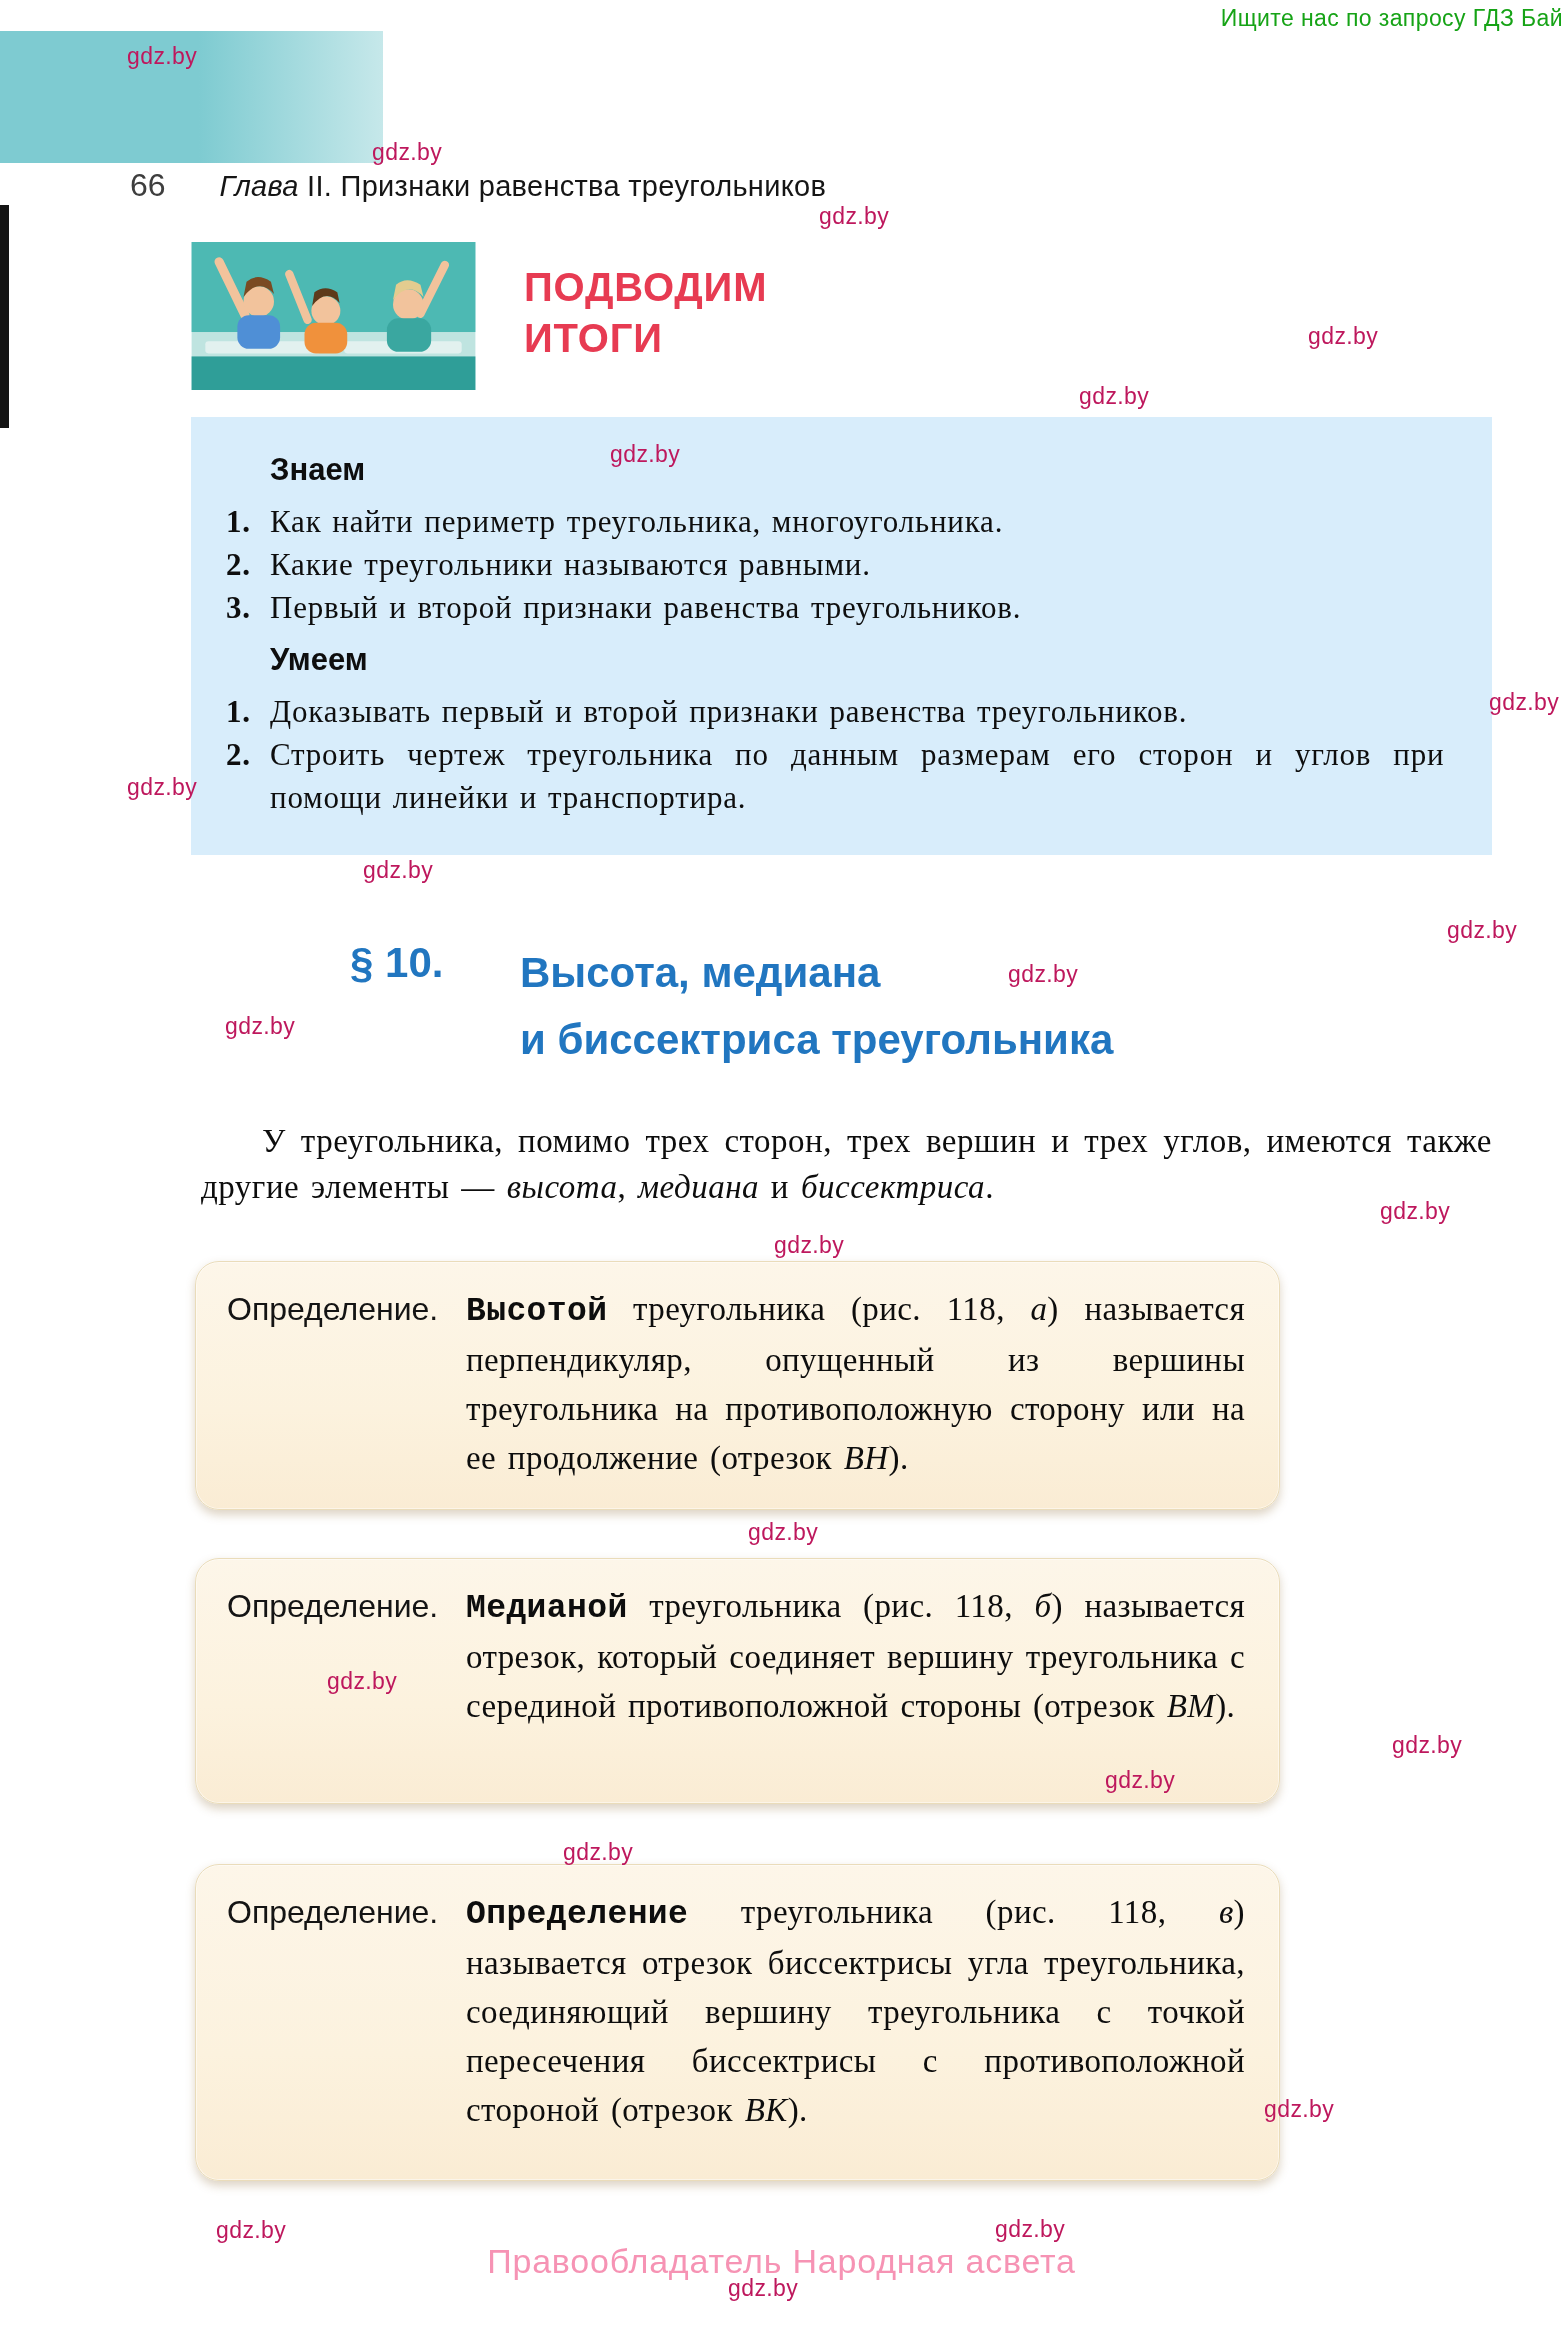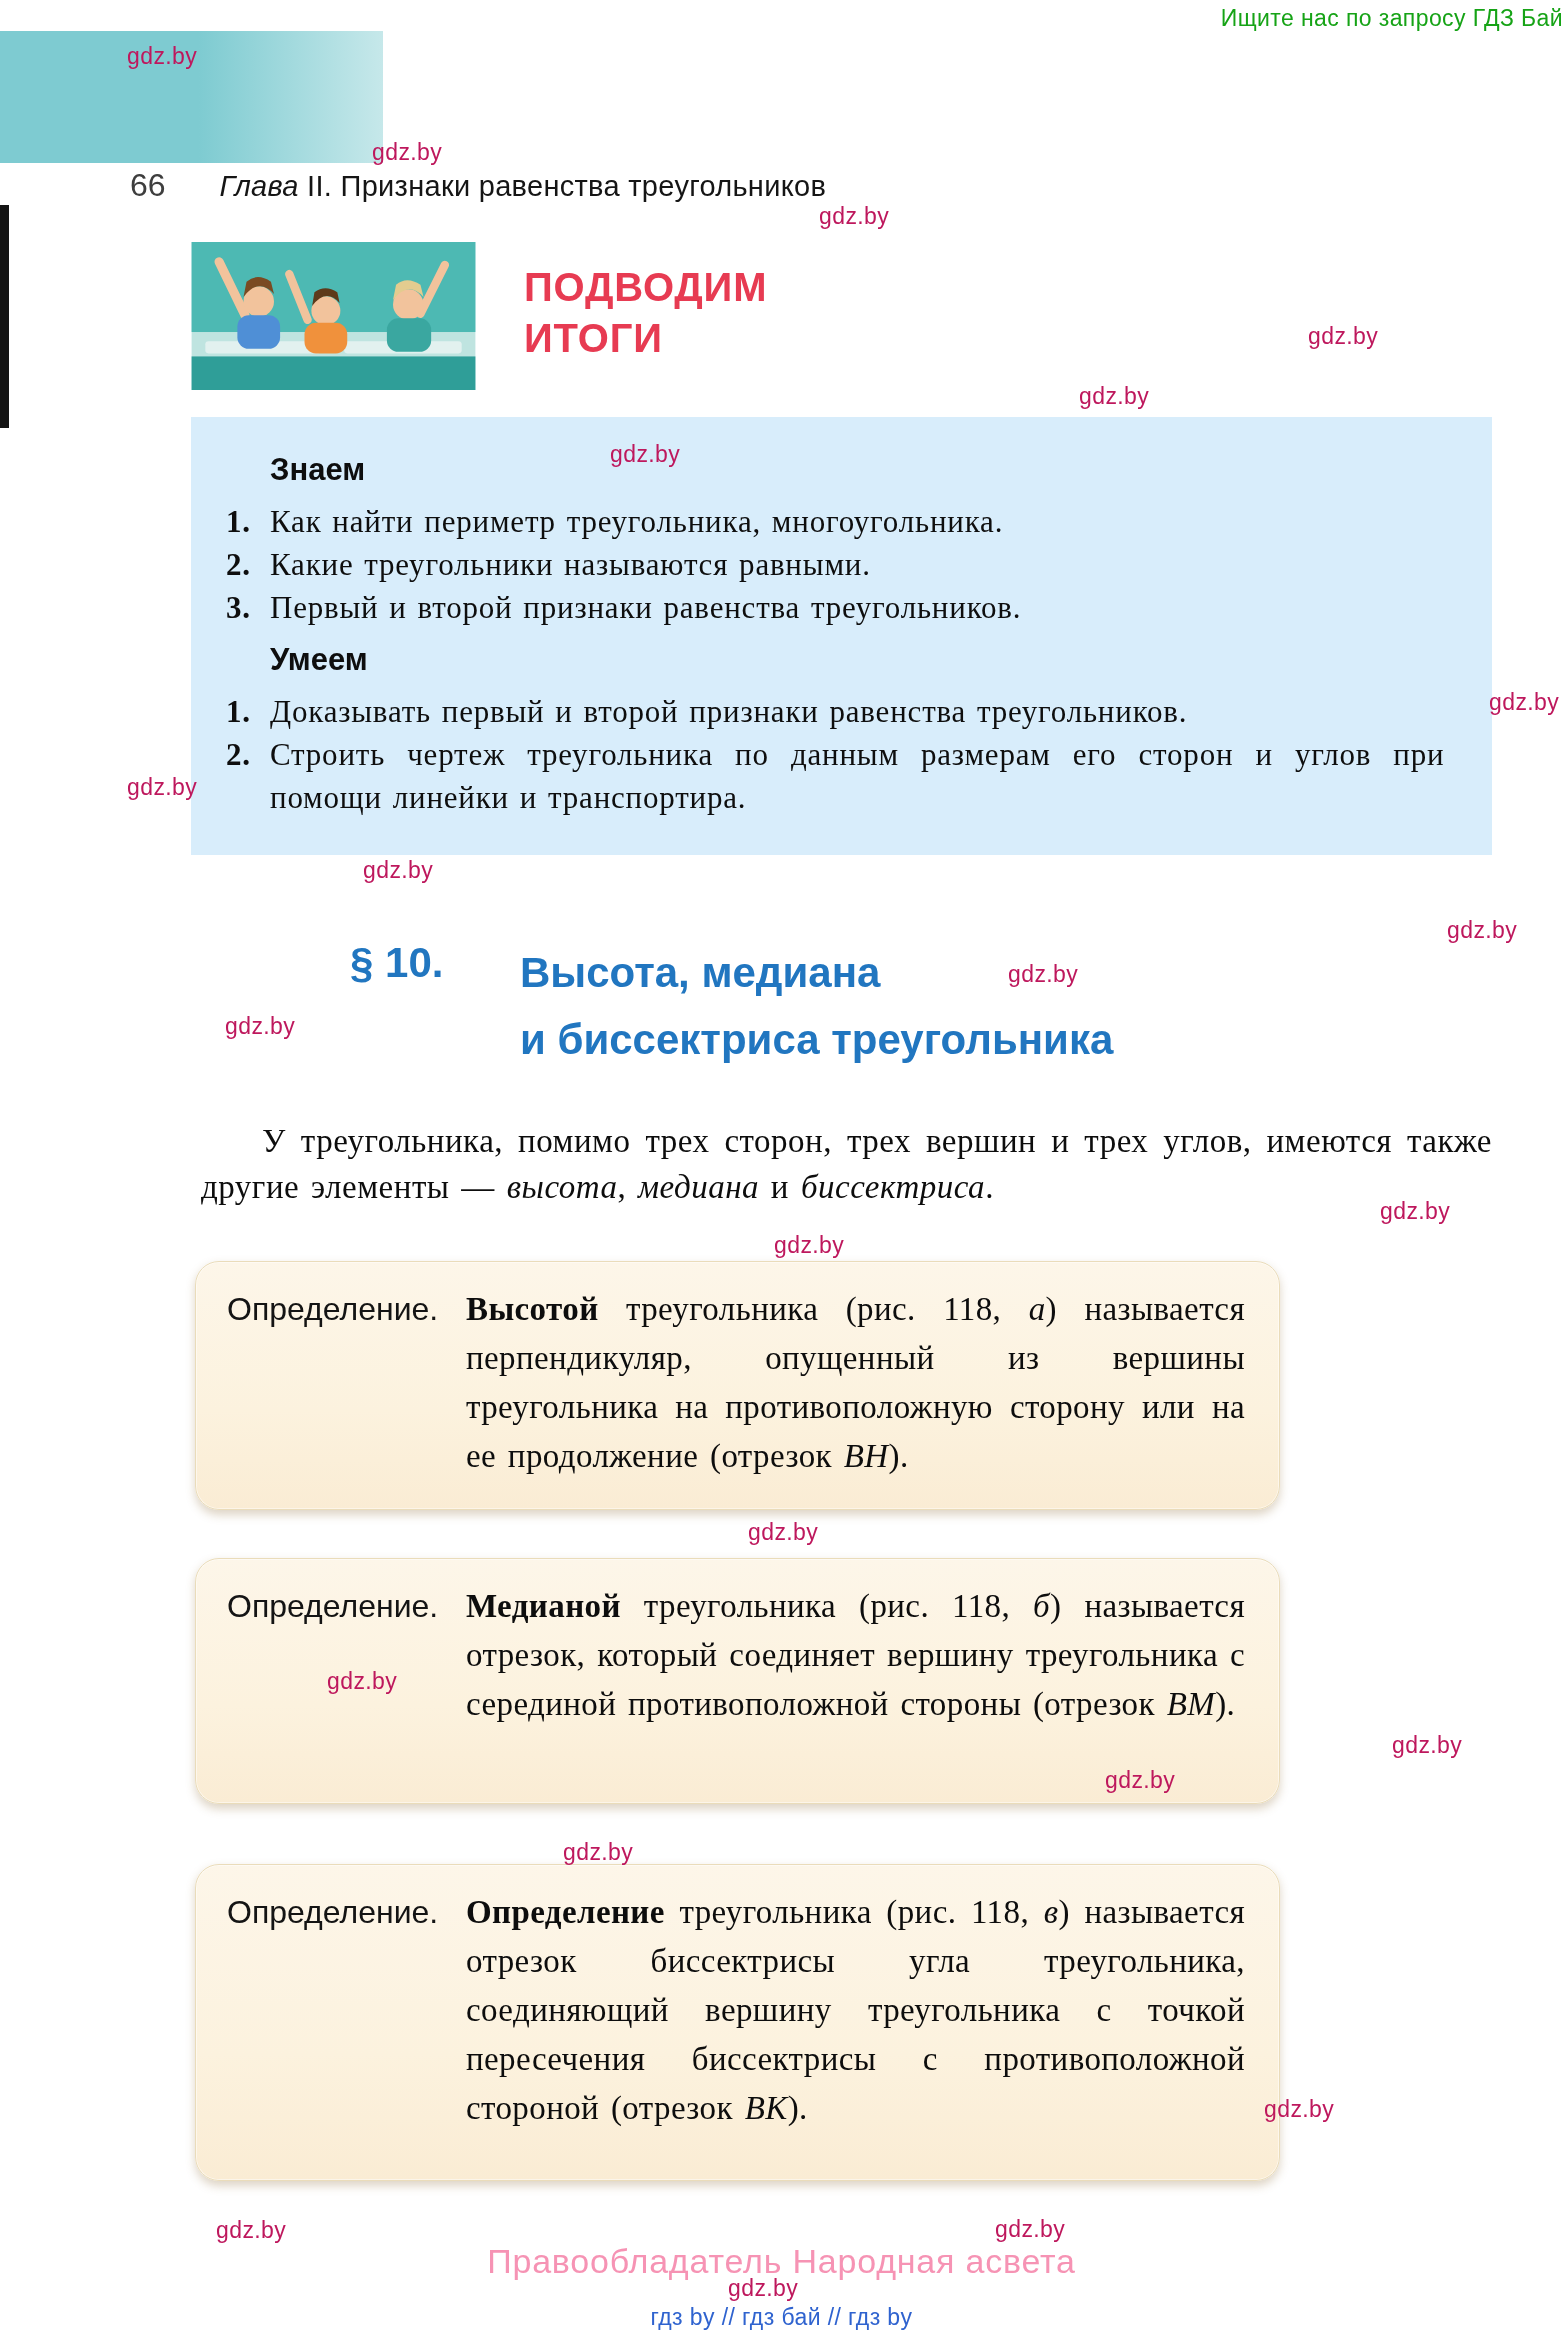--- a/index.html
+++ b/index.html
@@ -69,21 +69,21 @@
     padding:23px 34px 23px 31px; display:flex;
   }
   .def-box.b1{top:1261px; min-height:249px;}
   .def-box.b2{top:1558px; min-height:246px;}
   .def-box.b3{top:1864px; min-height:317px;}
   .def-label{width:239px; flex-shrink:0; font-size:32px; color:#141414; padding-top:6.1px;}
   .def-text{
     flex:1; font-family:"Liberation Serif", serif; font-size:33px; line-height:49px;
     color:#0d0d0d; text-align:justify; letter-spacing:0.4px; word-spacing:3.1px; hyphens:auto;
   }
-  .def-text b{font-weight:700;}
+  .def-text b{font-weight:700;font-family:Liberation Mono, monospace;}
   .def-text .it{font-style:italic;}
   
   .copyright{
     position:absolute; top:2242px; left:0; width:100%; text-align:center;
     color:var(--copyright-pink,#f693b4); font-size:34px; letter-spacing:0.8px;
   }
   .footer-links{
     position:absolute; top:2304px; left:0; width:100%; text-align:center;
     color:var(--footer-link-blue,#2f63cf); font-size:23px; letter-spacing:0.4px;
   }
@@ -175,21 +175,20 @@
     <div class="def-label">Определение.</div>
     <div class="def-text"><b>Медианой</b><span> треугольника (рис. 118, </span><span class="it">б</span><span>) называется отрезок, который соединяет вершину треугольника с серединой противоположной стороны (отрезок </span><span class="it">BM</span><span>).</span></div>
   </div>
 
   <div class="def-box b3">
     <div class="def-label">Определение.</div>
     <div class="def-text"><b>Определение</b><span> треугольника (рис. 118, </span><span class="it">в</span><span>) называется отрезок биссектрисы угла треугольника, соединяющий вершину треугольника с точкой пересечения биссектрисы с противоположной стороной (отрезок </span><span class="it">BK</span><span>).</span></div>
   </div>
 
   <div class="copyright">Правообладатель Народная асвета</div>
-  <div class="footer-links">гдз by  //  гдз бай  //  гдз by</div>
 
   <span class="wm" style="left:127px;top:43px">gdz.by</span>
   <span class="wm" style="left:372px;top:139px">gdz.by</span>
   <span class="wm" style="left:819px;top:203px">gdz.by</span>
   <span class="wm" style="left:1308px;top:323px">gdz.by</span>
   <span class="wm" style="left:1079px;top:383px">gdz.by</span>
   <span class="wm" style="left:610px;top:441px">gdz.by</span>
   <span class="wm" style="left:1489px;top:689px">gdz.by</span>
   <span class="wm" style="left:127px;top:774px">gdz.by</span>
   <span class="wm" style="left:363px;top:857px">gdz.by</span>

